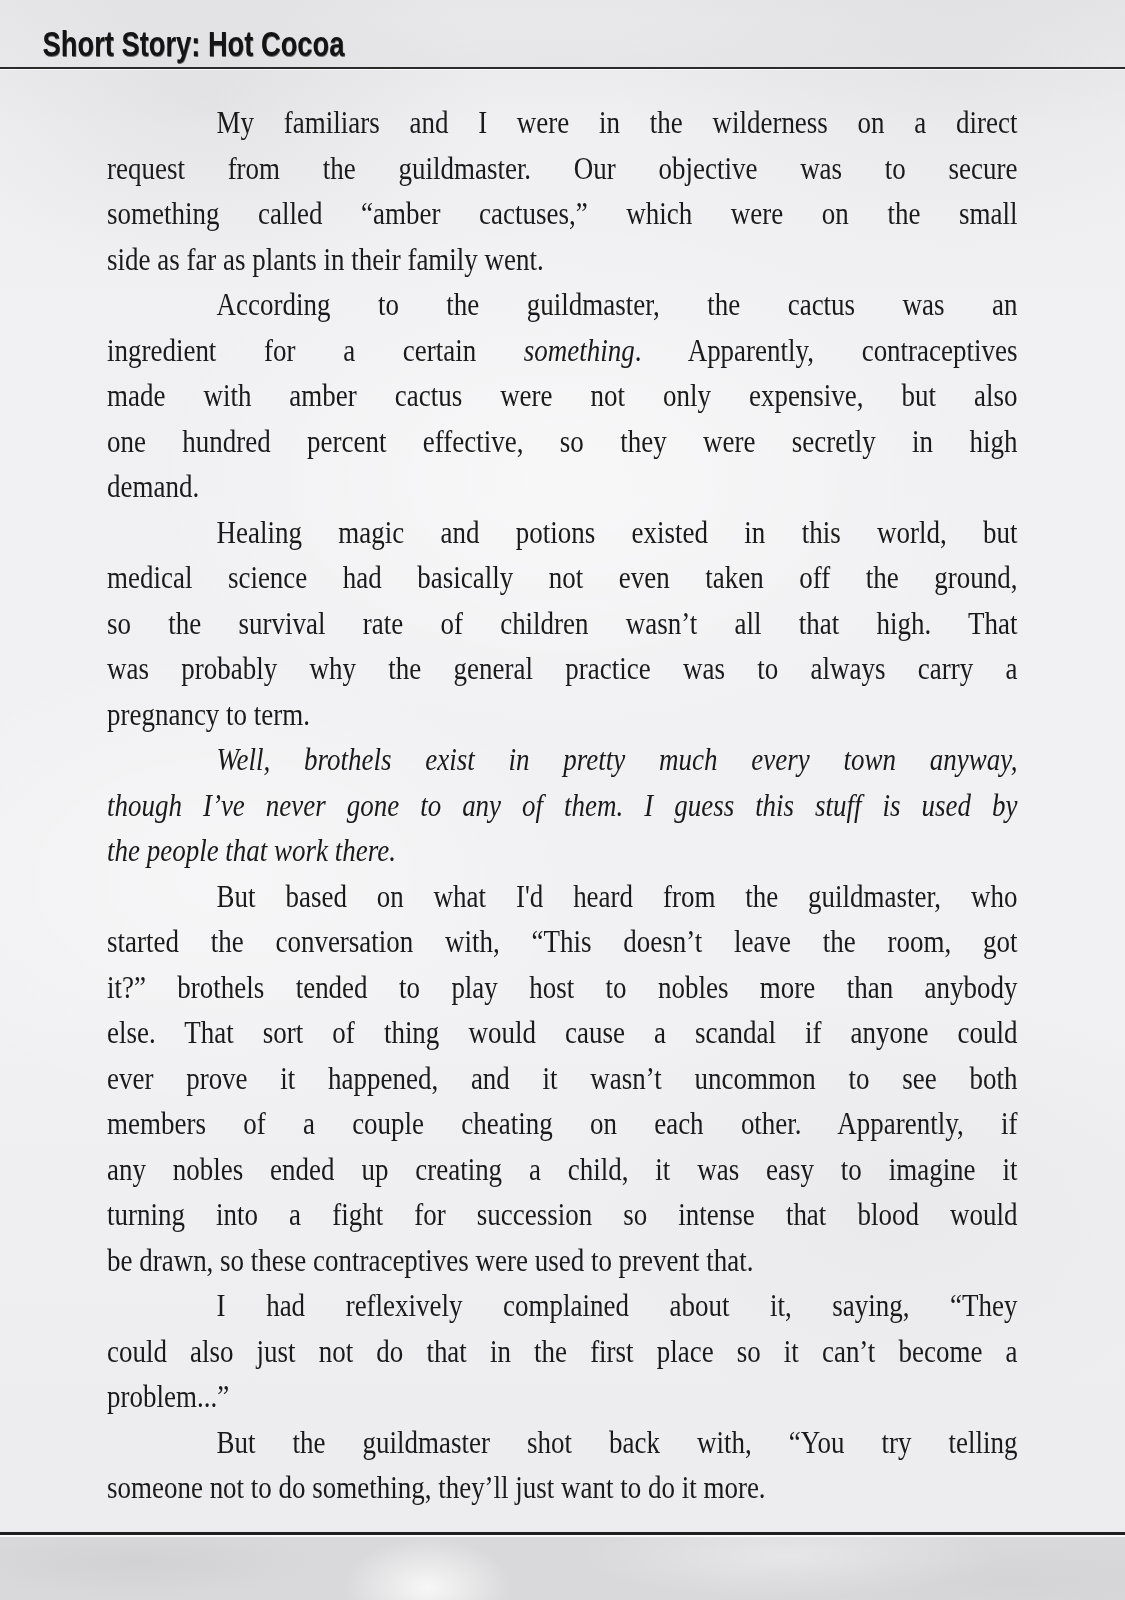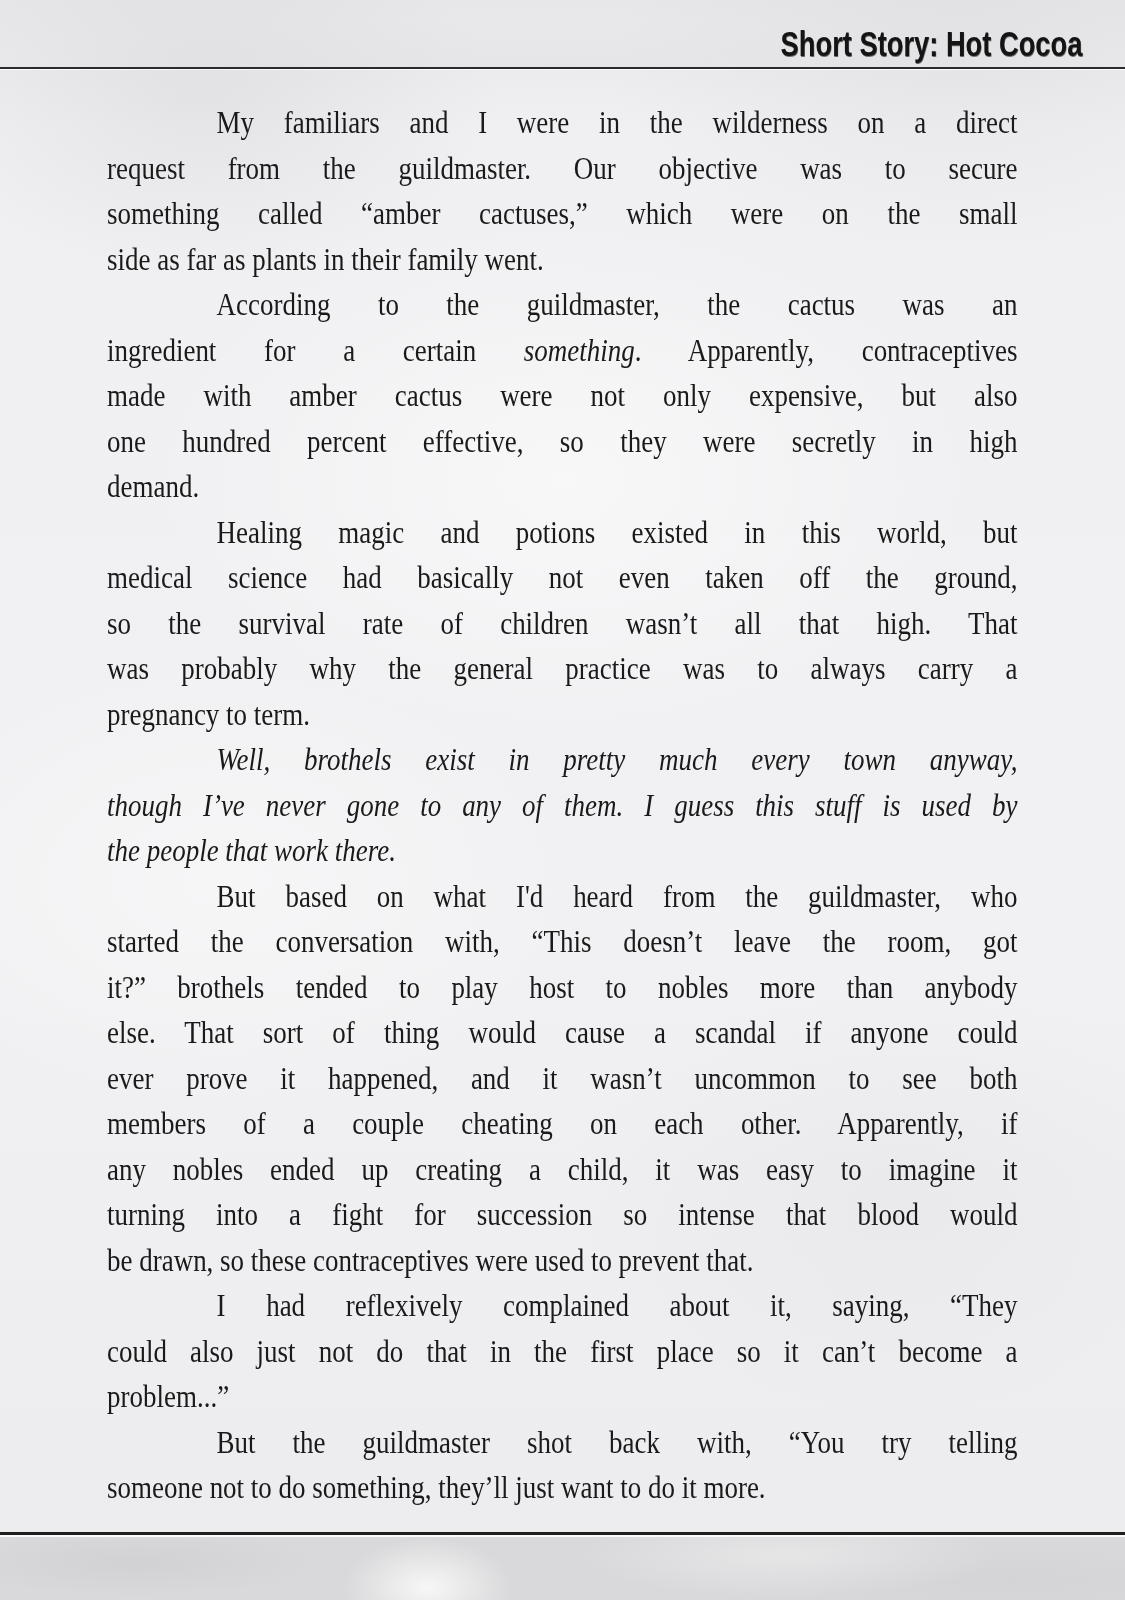--- a/index.html
+++ b/index.html
@@ -16,21 +16,21 @@
       radial-gradient(ellipse 600px 380px at 50% 30%, rgba(255,255,255,0.55), rgba(255,255,255,0) 70%),
       radial-gradient(ellipse 520px 340px at 20% 55%, rgba(255,255,255,0.40), rgba(255,255,255,0) 70%),
       radial-gradient(ellipse 480px 300px at 80% 75%, rgba(214,214,218,0.22), rgba(214,214,218,0) 70%),
       linear-gradient(180deg, #e7e6e8 0%, #f0eff1 8%, #f1f0f2 60%, #ecebed 100%);
     font-family: "Liberation Serif", serif;
   }
   .page-header {
     position: absolute;
     top: 0; left: 0; right: 0;
     height: 67px;
-    text-align: right;
+    text-align: left;
     background-image: radial-gradient(ellipse 700px 60px at 50% 100%, rgba(222,222,226,0.45), rgba(222,222,226,0) 80%);
   }
   .page-title {
     display: inline-block;
     margin-top: 26px;
     font-family: "Liberation Sans", sans-serif;
     font-weight: bold;
     font-size: 35px;
     line-height: 36px;
     letter-spacing: 0px;

